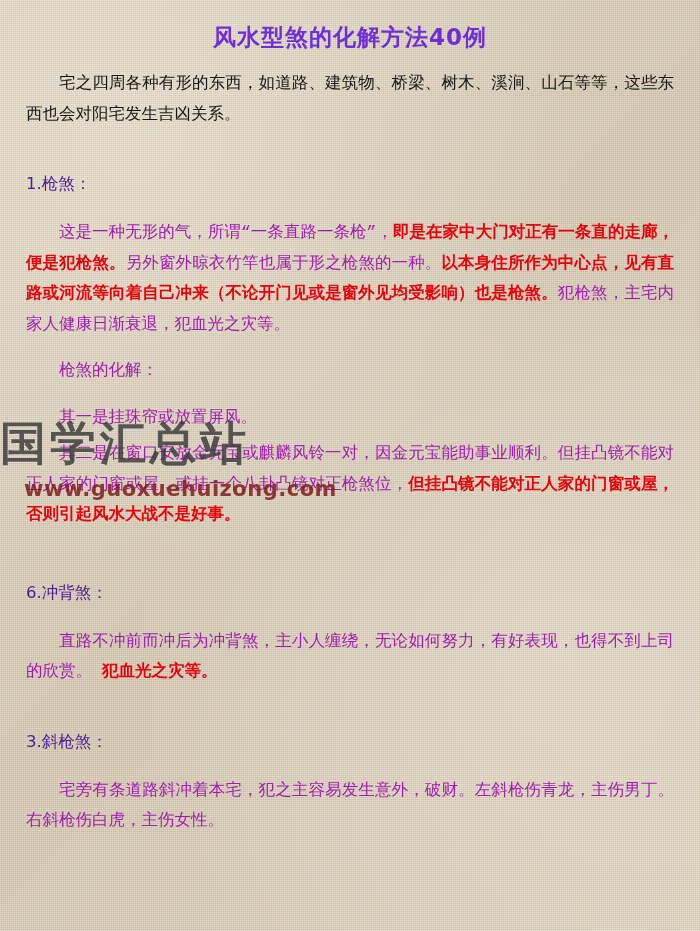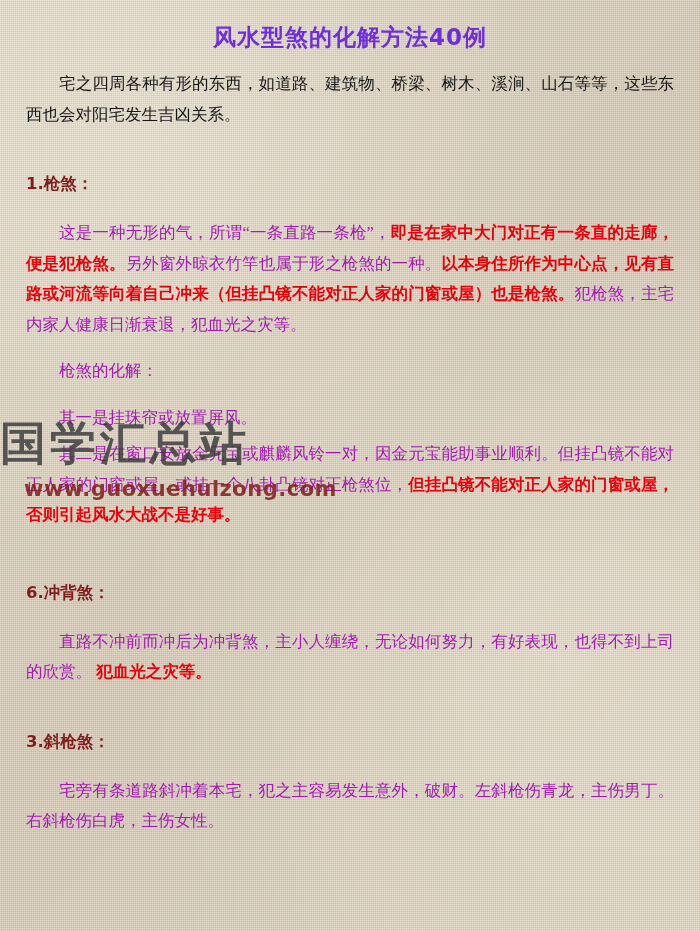--- a/index.html
+++ b/index.html
@@ -43,25 +43,25 @@
     margin: 4px 0 16px 0;
     font-family: "DejaVu Sans", "Liberation Sans", sans-serif;
   }
   p.para {
     font-size: 16.5px;
     line-height: 1.85;
     color: #181818;
     margin: 0 0 6px 0;
     text-align: justify;
     text-indent: 2em;
-    font-family: Liberation Serif, serif;
+    font-family: Liberation Mono, monospace;
   }
   .heading {
-    color: #7f1d1d;
-    font-weight: bold;
+    color: #4c1d95;
+    font-weight: normal;
     font-size: 16.5px;
     margin: 16px 0 10px 0;
     line-height: 1.7;
     font-family: "DejaVu Sans", "Liberation Sans", sans-serif;
   }
   .red {
     color: #e8000a;
     font-weight: bold;
   }
   .blk {
@@ -112,21 +112,21 @@
   <div class="doc-title">风水型煞的化解方法40例</div>
 
   <p class="para">宅之四周各种有形的东西，如道路、建筑物、桥梁、树木、溪涧、山石等等，这些东西也会对阳宅发生吉凶关系。</p>
 
   <div class="spacer-md"></div>
 
   <div class="heading">1.枪煞：</div>
 
   <div class="spacer-sm"></div>
 
-  <p class="para"><span class="blk">这是一种无形的气，所谓“一条直路一条枪”，</span><span class="red">即是在家中大门对正有一条直的走廊，便是犯枪煞。</span><span class="blk">另外窗外晾衣竹竿也属于形之枪煞的一种。</span><span class="red">以本身住所作为中心点，见有直路或河流等向着自己冲来（但挂凸镜不能对正人家的门窗或屋）也是枪煞。</span><span class="blk">犯枪煞，主宅内家人健康日渐衰退，犯血光之灾等。</span></p>
+  <p class="para"><span class="blk">这是一种无形的气，所谓“一条直路一条枪”，</span><span class="red">即是在家中大门对正有一条直的走廊，便是犯枪煞。</span><span class="blk">另外窗外晾衣竹竿也属于形之枪煞的一种。</span><span class="red">以本身住所作为中心点，见有直路或河流等向着自己冲来（不论开门见或是窗外见均受影响）也是枪煞。</span><span class="blk">犯枪煞，主宅内家人健康日渐衰退，犯血光之灾等。</span></p>
 
   <div class="spacer-sm"></div>
 
   <p class="para"><span class="blk">枪煞的化解：</span></p>
 
   <div class="spacer-sm"></div>
 
   <p class="para"><span class="blk">其一是挂珠帘或放置屏风。</span></p>
 
   <p class="para"><span class="blk">其二是在窗口安放金元宝或麒麟风铃一对，因金元宝能助事业顺利。但挂凸镜不能对正人家的门窗或屋，或挂一个八卦凸镜对正枪煞位，</span><span class="red">但挂凸镜不能对正人家的门窗或屋，否则引起风水大战不是好事。</span></p>

